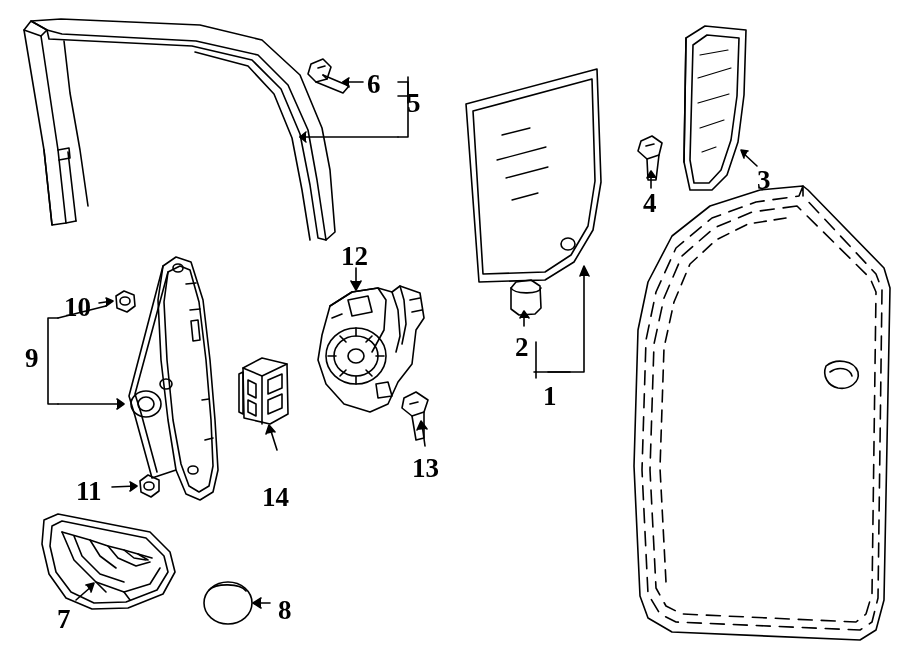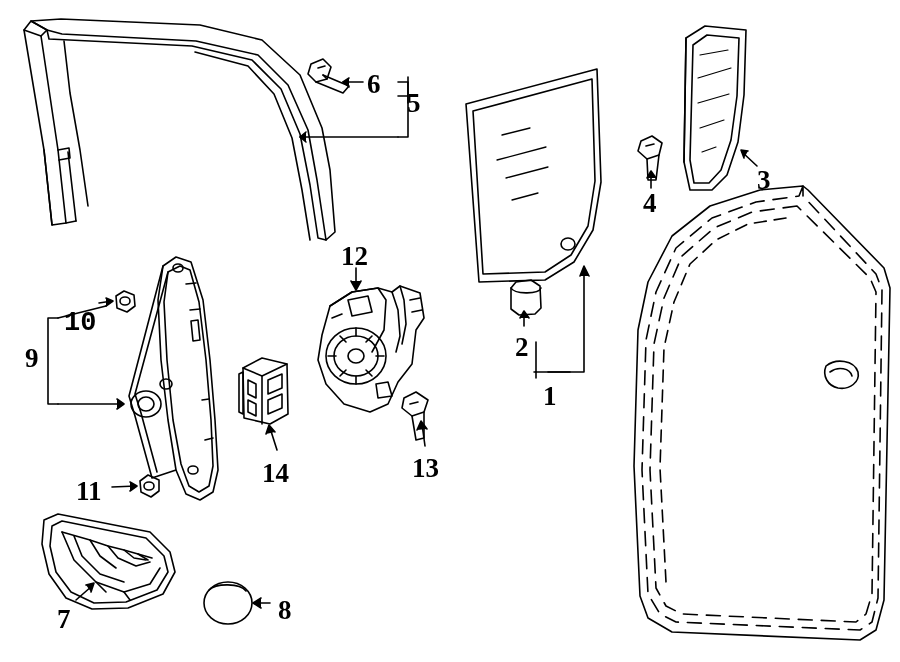--- a/index.html
+++ b/index.html
@@ -238,19 +238,19 @@
 
   <div class="callout-label" style="left:543px; top:383px;">1</div>
   <div class="callout-label" style="left:515px; top:334px;">2</div>
   <div class="callout-label" style="left:757px; top:167px;">3</div>
   <div class="callout-label" style="left:643px; top:190px;">4</div>
   <div class="callout-label" style="left:407px; top:90px;">5</div>
   <div class="callout-label" style="left:367px; top:71px;">6</div>
   <div class="callout-label" style="left:57px;  top:606px;">7</div>
   <div class="callout-label" style="left:278px; top:597px;">8</div>
   <div class="callout-label" style="left:25px;  top:345px;">9</div>
-  <div class="callout-label" style="left:64px;  top:310px;font-family:Liberation Mono, monospace;">10</div>
+  <div class="callout-label" style="left:64px;  top:294px;">10</div>
   <div class="callout-label" style="left:76px;  top:478px;">11</div>
   <div class="callout-label" style="left:341px; top:243px;text-align:right;">12</div>
   <div class="callout-label" style="left:412px; top:455px;">13</div>
-  <div class="callout-label" style="left:262px; top:460px;">14</div>
+  <div class="callout-label" style="left:262px; top:484px;">14</div>
 
 </div>
 
 </body></html>

